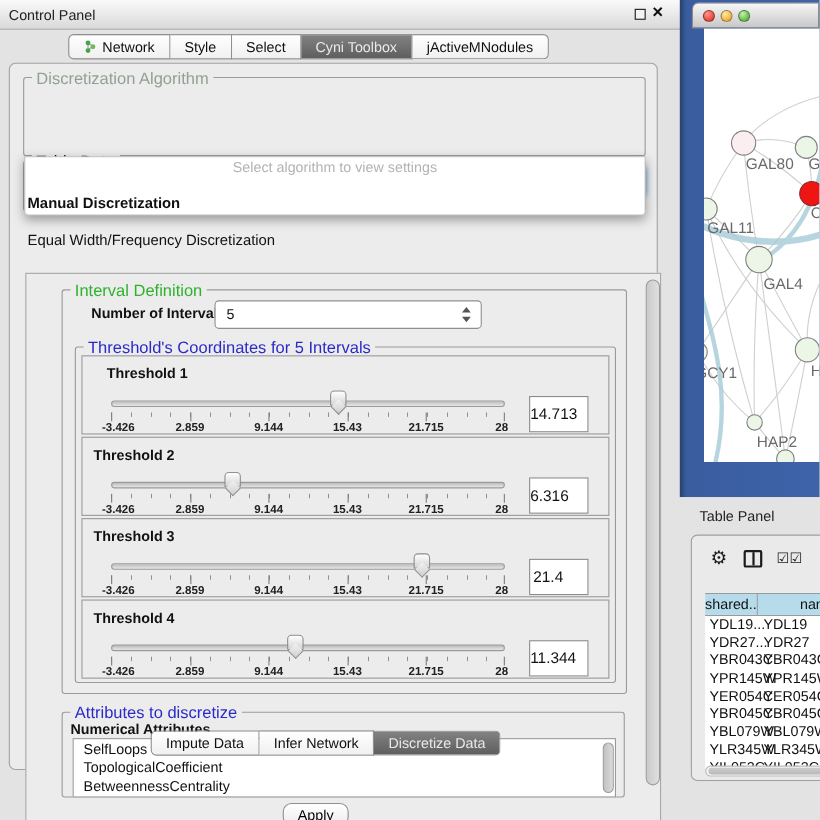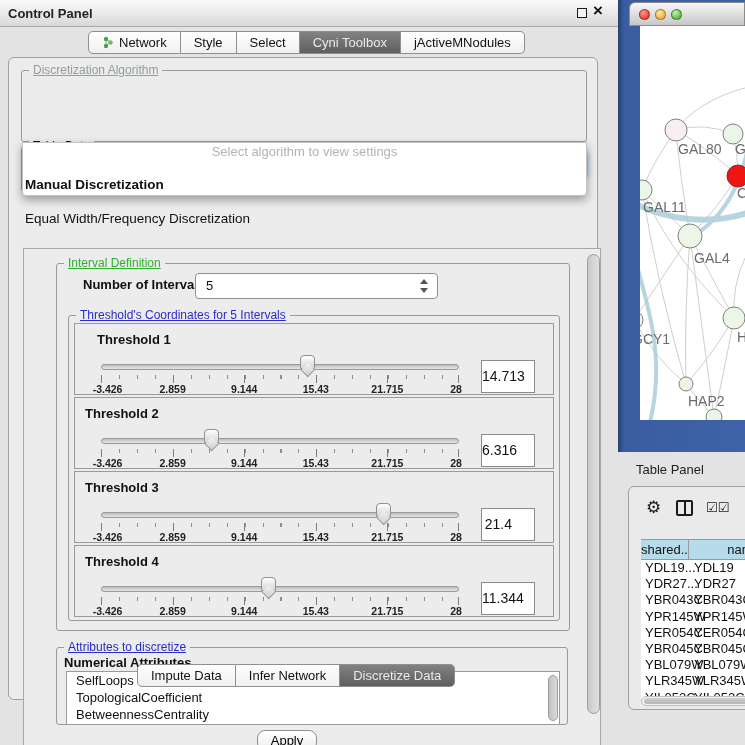--- a/index.html
+++ b/index.html
@@ -4,39 +4,39 @@
 <style>
   * { margin:0; padding:0; box-sizing:border-box; }
   html,body { width:745px; height:745px; overflow:hidden; background:#e3e3e3;
     font-family:"Liberation Sans","DejaVu Sans",sans-serif; font-size:13px; color:#111; }
   .abs { position:absolute; }
 
   
   #control-panel { position:absolute; left:0; top:0; width:620px; height:745px; }
   #cp-titlebar { position:absolute; left:0; top:0; width:620px; height:27px;
     background:linear-gradient(#fafafa,#d9d9d9); border-bottom:1px solid #aaa; }
-  #cp-titlebar .t { position:absolute; left:8px; top:6px; font-size:13px; color:#222;font-weight:bold; }
+  #cp-titlebar .t { position:absolute; left:8px; top:6px; font-size:13px; color:#222; }
   #float-btn { position:absolute; left:577px; top:8px; width:10px; height:10px;
     border:1.5px solid #1a1a1a; background:#f4f4f4; }
   #close-btn { position:absolute; left:593px; top:1px; font-size:17px; font-weight:bold; color:#111; line-height:20px;}
 
   
   .seg { position:absolute; display:flex; }
   .seg .item { background:linear-gradient(#ffffff,#f0f0f0); border:1px solid #8f8f8f; border-left:none;
     height:23px; line-height:21px; padding:0 13px; font-size:13px; color:#111; white-space:nowrap; }
   .seg .item:first-child { border-left:1px solid #8f8f8f; border-radius:5px 0 0 5px; }
   .seg .item:last-child { border-radius:0 5px 5px 0; }
   .seg .item.active { background:linear-gradient(#828282,#5e5e5e); color:#e9e9e9; }
   .seg .item .net-ic { display:inline-block; vertical-align:-2px; margin-right:5px; }
 
   #main-panel { position:absolute; left:8px; top:57px; width:590px; height:643px;
     border:1px solid #a2a2a2; border-radius:6px; background:#ececec; }
 
   .groupbox { position:absolute; border:1px solid #9a9a9a; border-radius:3px; }
-  .grouptitle { position:absolute; background:#ececec; padding:0 4px; font-size:12px; white-space:nowrap;text-decoration:underline; }
+  .grouptitle { position:absolute; background:#ececec; padding:0 4px; font-size:15px; white-space:nowrap; }
   .gt-green { color:#2eb22e; }
   .gt-blue  { color:#2a2ac8; }
   .gt-dim   { color:#93a093; }
 
   .combo { position:absolute; background:#fff; border:1px solid #8f8f8f; border-radius:4px; height:26px;
     line-height:24px; padding-left:10px; font-size:13px; color:#111; }
   .spin { position:absolute; right:9px; top:50%; width:9px; height:14px; transform:translateY(-50%); }
   .spin::before { content:""; position:absolute; left:1px; top:0; border-left:4px solid transparent;
     border-right:4px solid transparent; border-bottom:5px solid #555; }
   .spin::after  { content:""; position:absolute; left:1px; bottom:0; border-left:4px solid transparent;
@@ -132,21 +132,21 @@
 <body>
 
 <div id="control-panel">
 
   <div id="cp-titlebar">
     <span class="t">Control Panel</span>
     <span id="float-btn"></span>
     <span id="close-btn">×</span>
   </div>
 
-  <div class="seg" style="left:88px; top:31px;justify-content:flex-end;">
+  <div class="seg" style="left:62px; top:31px;justify-content:flex-end;">
     <div class="item">
       <span class="net-ic">
         <svg width="12" height="13" viewBox="0 0 12 13">
             <line x1="4" y1="3" x2="8" y2="6" stroke="#999" stroke-width="1"></line>
             <line x1="4" y1="10" x2="8" y2="6" stroke="#999" stroke-width="1"></line>
             <line x1="4" y1="3" x2="4" y2="10" stroke="#999" stroke-width="1"></line>
             <circle cx="4" cy="3" r="2.2" fill="#49a24b"></circle>
             <circle cx="4" cy="10" r="2.2" fill="#49a24b"></circle>
             <circle cx="8.5" cy="6.5" r="2.2" fill="#6dbb5e"></circle>
           </svg>

